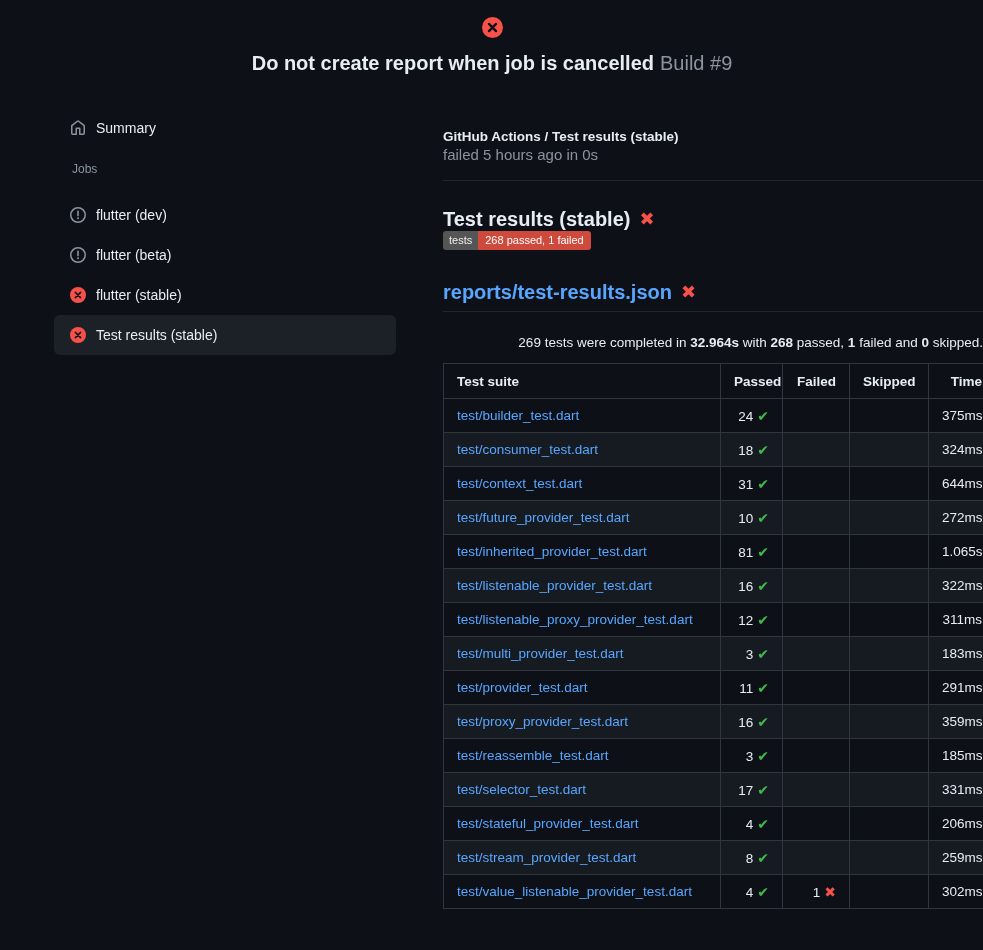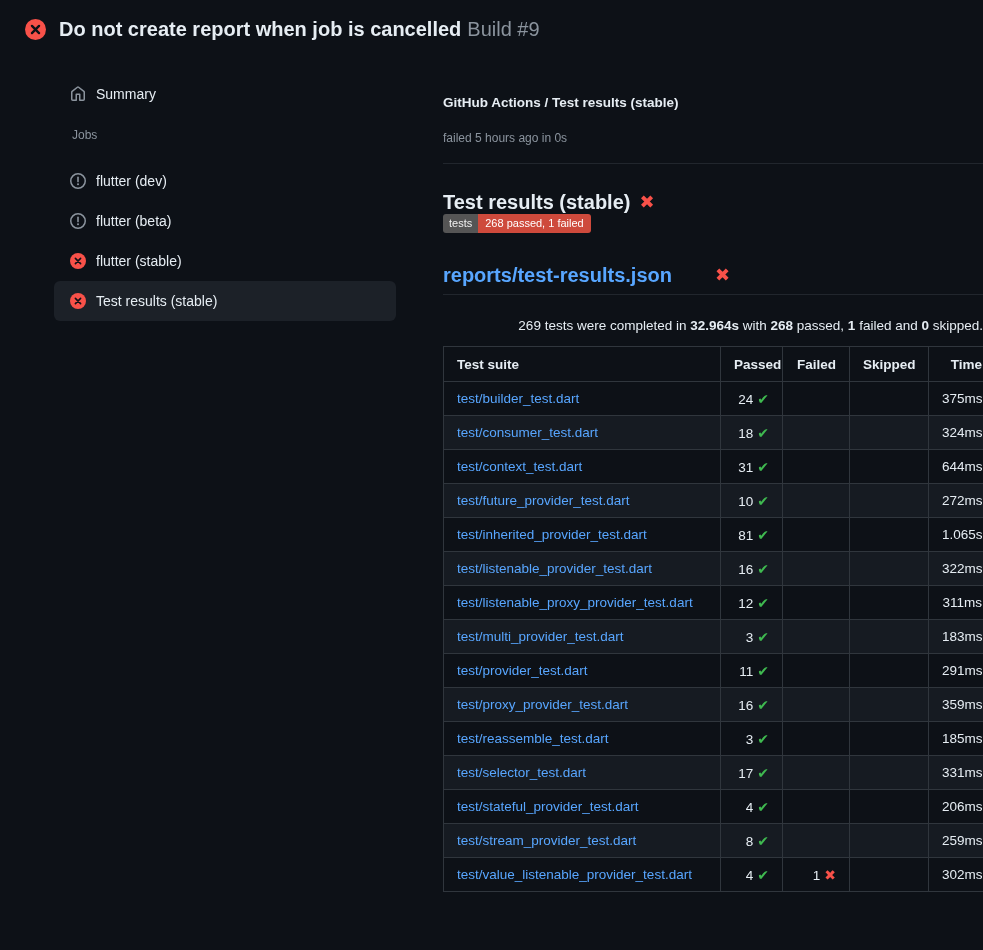--- a/index.html
+++ b/index.html
@@ -11,52 +11,52 @@
   }
   *{margin:0;padding:0;box-sizing:border-box;}
   html,body{background:var(--bg);}
   body{
     width:983px;height:950px;overflow:hidden;
     color:var(--fg);
     font-family:"Liberation Sans","DejaVu Sans",sans-serif;
     font-size:14px;
   }
   
-  .topbar{display:flex;align-items:center;gap:13px;padding:17px 24px 15px 25px;}
+  .topbar{display:flex;align-items:center;gap:13px;padding:17px 24px 15px 25px;flex-direction:column;}
   .topbar .circle-icon{flex:none;display:inline-flex;}
   .topbar h1{font-size:20px;font-weight:700;line-height:24px;}
   .topbar .build{color:var(--muted);font-weight:400;margin-left:6px;}
   
   .layout{display:flex;align-items:flex-start;padding-left:44px;}
   .sidebar{width:399px;flex:none;padding:18px 47px 0 10px;}
   .side-item{
     display:flex;align-items:center;gap:10px;height:40px;padding:0 16px;
     border-radius:6px;font-size:14px;color:var(--fg);cursor:pointer;
   }
   .side-item.selected{background:var(--panel);}
   .side-item .icon{display:inline-flex;width:16px;height:16px;flex:none;}
   .jobs-label{color:var(--muted);font-size:12px;padding:14px 0 0 18px;height:32px;}
   .jobs-list{margin-top:15px;}
   
   main{flex:1;padding-top:38px;min-width:0;}
   .crumb{font-size:13.5px;font-weight:700;line-height:18px;}
-  .status-line{color:var(--muted);font-size:12px;margin-top:19px;line-height:14px;}
+  .status-line{color:var(--muted);font-size:15px;margin-top:2px;line-height:14px;}
   hr.divider{border:none;height:1px;background:var(--border-soft);margin-top:18px;}
   .section-title{font-size:20px;font-weight:700;margin-top:26px;line-height:24px;display:flex;align-items:center;}
   .xmark{color:var(--red);font-size:18px;margin-left:9px;line-height:1;}
   
   .badge{display:inline-flex;border-radius:3px;overflow:hidden;
          font-size:11px;line-height:12px;}
   .badge-label{background:var(--badge-label);color:#efefef;padding:3px 6px 4px;}
   .badge-value{background:var(--badge-value);color:#ffffff;padding:3px 7px 4px;}
   
   .report-heading{
     font-size:20px;font-weight:700;margin-top:30px;line-height:24px;
     display:flex;align-items:center;
-    border-bottom:1px solid var(--border-soft);padding-bottom:7px;gap:34px;
+    border-bottom:1px solid var(--border-soft);padding-bottom:7px;
   }
   .report-heading a{color:var(--blue);text-decoration:none;cursor:pointer;}
   .summary-line{margin-top:22px;font-size:13.5px;line-height:17px;color:var(--fg);text-align:right;}
   
   table{border-collapse:collapse;table-layout:fixed;width:552px;margin-top:12px;
         font-size:13.5px;}
   th,td{border:1px solid var(--border);padding:0 13px;}
   th{height:35px;text-align:left;font-weight:700;}
   td{height:34px;}
   tbody tr:nth-child(even){background:var(--bg-alt);}

